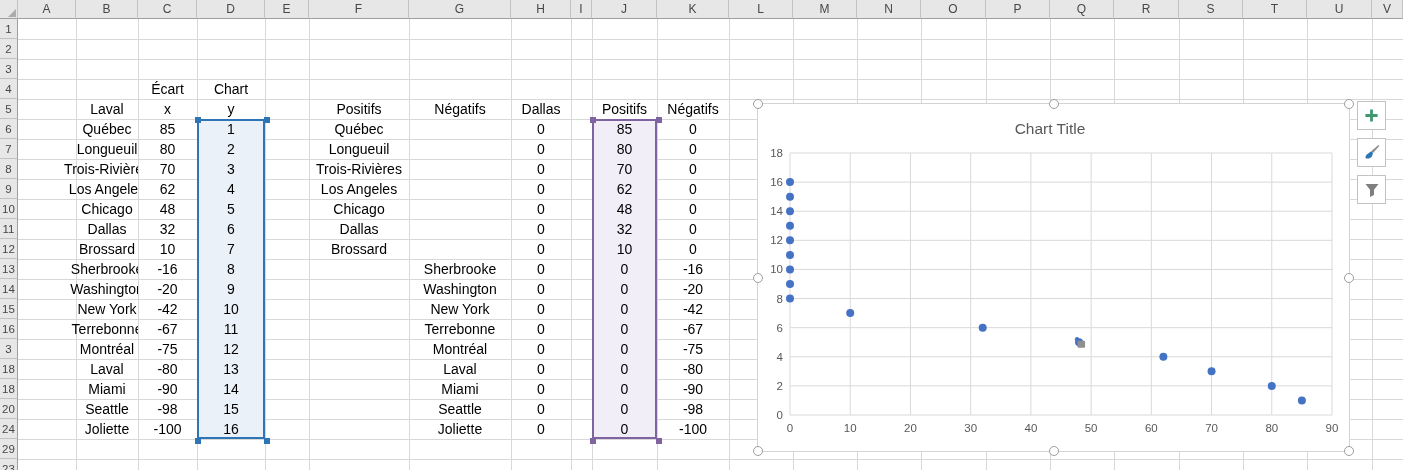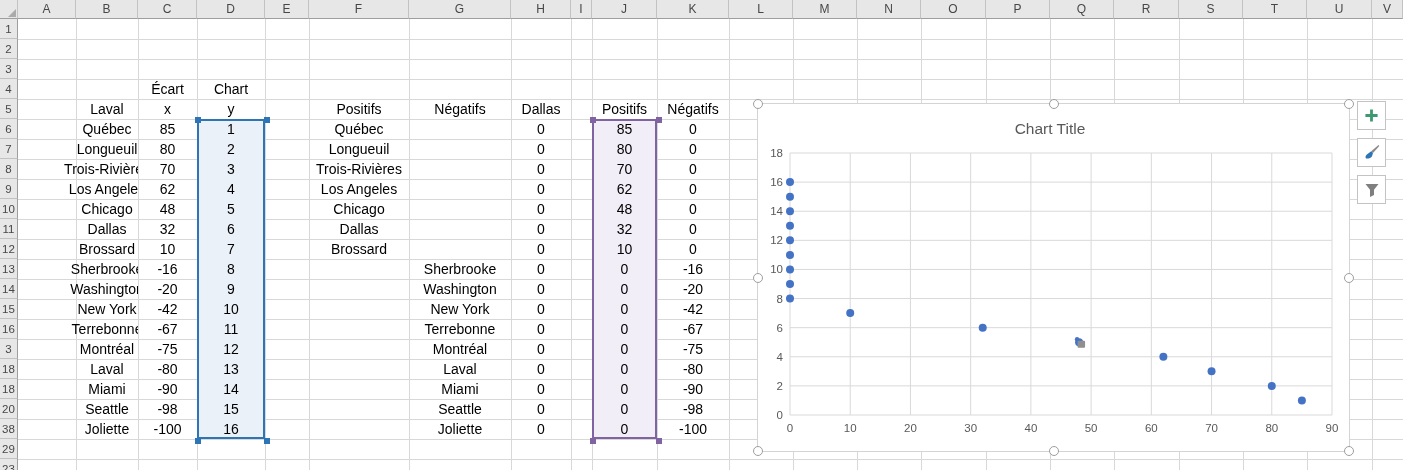--- a/index.html
+++ b/index.html
@@ -73,21 +73,21 @@
     <div class="abs rowhdr" style="top: 219px; height: 20px;">11</div>
     <div class="abs rowhdr" style="top: 239px; height: 20px;">12</div>
     <div class="abs rowhdr" style="top: 259px; height: 20px;">13</div>
     <div class="abs rowhdr" style="top: 279px; height: 20px;">14</div>
     <div class="abs rowhdr" style="top: 299px; height: 20px;">15</div>
     <div class="abs rowhdr" style="top: 319px; height: 20px;">16</div>
     <div class="abs rowhdr" style="top: 339px; height: 20px;">3</div>
     <div class="abs rowhdr" style="top: 359px; height: 20px;">18</div>
     <div class="abs rowhdr" style="top: 379px; height: 20px;">18</div>
     <div class="abs rowhdr" style="top: 399px; height: 20px;">20</div>
-    <div class="abs rowhdr" style="top: 419px; height: 20px;">38</div>
+    <div class="abs rowhdr" style="top: 419px; height: 20px;">24</div>
     <div class="abs rowhdr" style="top: 439px; height: 20px;">29</div>
     <div class="abs rowhdr" style="top: 459px; height: 20px;">23</div>
     <div class="abs vline" style="left: 76px; top: 19px; height: 451px;"></div>
     <div class="abs vline" style="left: 138px; top: 19px; height: 451px;"></div>
     <div class="abs vline" style="left: 197px; top: 19px; height: 451px;"></div>
     <div class="abs vline" style="left: 265px; top: 19px; height: 451px;"></div>
     <div class="abs vline" style="left: 309px; top: 19px; height: 451px;"></div>
     <div class="abs vline" style="left: 409px; top: 19px; height: 451px;"></div>
     <div class="abs vline" style="left: 511px; top: 19px; height: 451px;"></div>
     <div class="abs vline" style="left: 571px; top: 19px; height: 451px;"></div>

